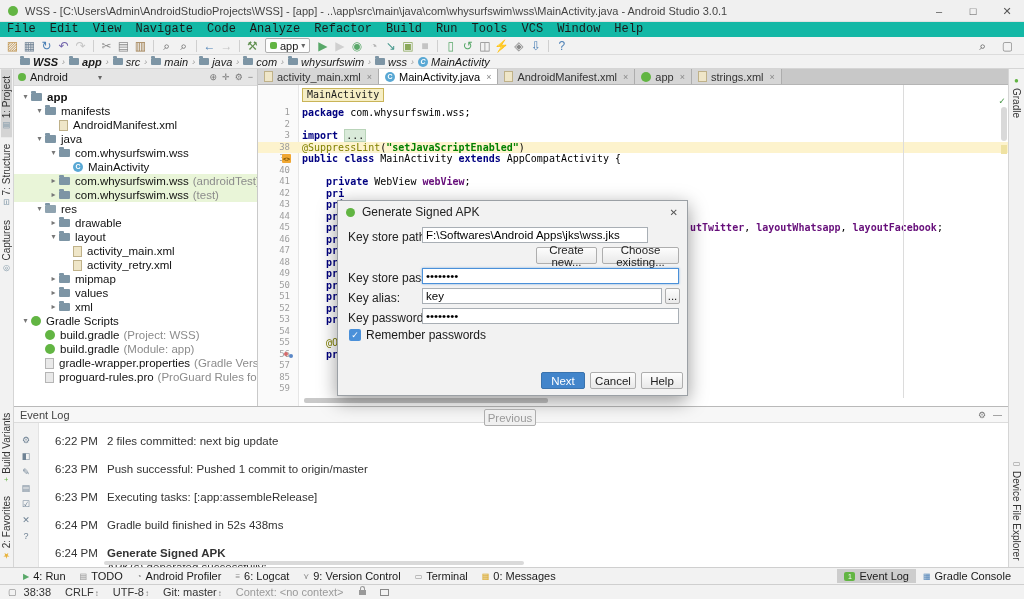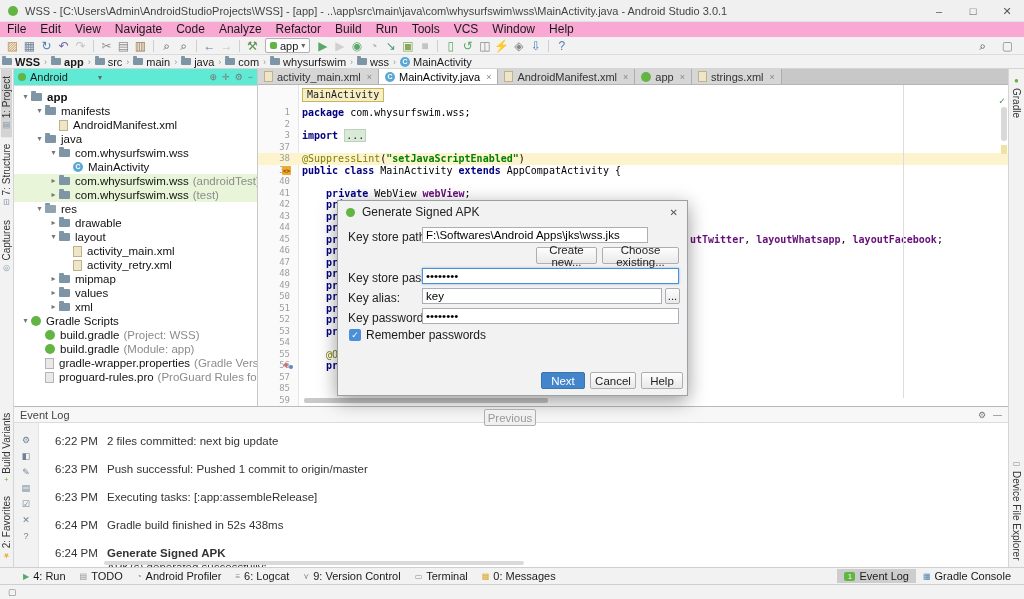--- a/index.html
+++ b/index.html
@@ -9,37 +9,37 @@
 
   
   .titlebar{height:22px;background:#f0f0f0;display:flex;align-items:center;
     border-bottom:1px solid #e2e2e2;box-sizing:border-box;flex:0 0 22px;}
   .studio-dot{width:10px;height:10px;border-radius:50%;background:#62b543;margin:0 7px 0 8px;flex:0 0 auto;}
   .title-text{font-size:11px;color:#444;white-space:nowrap;overflow:hidden;flex:1;}
   .wctrl{display:flex;flex:0 0 auto;}
   .wc{width:34px;text-align:center;font-size:11px;color:#555;line-height:22px;cursor:default;}
 
   
-  .menubar{height:15px;display:flex;align-items:flex-end;flex:0 0 15px;background:#f9a8d4;}
+  .menubar{height:15px;display:flex;align-items:flex-end;flex:0 0 15px;background:#14b8a6;font-family:Liberation Mono, monospace;}
   .mi{font-size:12px;padding:0 7px;color:#1a1a1a;line-height:15px;cursor:default;}
 
   
   .toolbar{height:18px;display:flex;align-items:center;flex:0 0 18px;background:#f2f2f2;
     border-bottom:1px solid #dcdcdc;padding-left:4px;box-sizing:border-box;}
   .tbi{font-size:12px;width:17px;text-align:center;line-height:16px;cursor:default;}
   .tsep{width:1px;height:12px;background:#cfcfcf;margin:0 4px;display:inline-block;}
   .combo{display:inline-flex;align-items:center;border:1px solid #b0b0b0;background:#fdfdfd;
     border-radius:2px;height:13px;padding:0 4px;margin:0 4px;font-size:11px;gap:3px;}
   .combo-dot{width:7px;height:7px;background:#62b543;border-radius:2px;display:inline-block;}
   .combo-caret{font-size:8px;color:#666;}
   .toolbar-right{margin-left:auto;display:flex;align-items:center;padding-right:8px;gap:8px;}
 
   
   .navbar{height:14px;display:flex;align-items:center;flex:0 0 14px;background:#f2f2f2;
-    border-bottom:1px solid #d5d5d5;padding-left:0;font-size:11px;box-sizing:border-box;}
+    border-bottom:1px solid #d5d5d5;padding-left:18px;font-size:11px;box-sizing:border-box;font-style:italic;}
   .bitem{display:inline-flex;align-items:center;gap:3px;padding:0 2px;cursor:default;}
   .bitem.b{font-weight:bold;}
   .bsep{color:#9a9a9a;font-size:9px;padding:0 2px;}
   .mf{display:inline-block;width:10px;height:7px;background:#7d95a5;border-radius:1px;position:relative;}
   .mf::before{content:"";position:absolute;top:-2px;left:0;width:4px;height:2px;background:#7d95a5;border-radius:1px 1px 0 0;}
   .ci{display:inline-block;width:10px;height:10px;border-radius:50%;background:#59a8d4;color:#fff;
     font-weight:bold;font-size:7px;line-height:10px;text-align:center;}
 
   
   .main{flex:1;display:flex;min-height:0;}
@@ -52,21 +52,21 @@
   .vtab.act{background:#d4d4d4;}
   .vtabr{writing-mode:vertical-rl;font-size:10px;color:#333;padding:7px 0;display:flex;align-items:center;gap:3px;cursor:default;}
   .vg{font-size:8px;}
   .lsbot,.rsbot{margin-top:auto;display:flex;flex-direction:column;align-items:center;}
   .center{flex:1;display:flex;flex-direction:column;min-width:0;}
   .workspace{height:337px;flex:0 0 337px;display:flex;min-width:0;}
 
   
   .proj{width:244px;flex:0 0 244px;background:#fff;border-right:1px solid #c9c9c9;
     display:flex;flex-direction:column;box-sizing:border-box;}
-  .proj-head{height:16px;flex:0 0 16px;background:#5eead4;border-bottom:1px solid #d9d9d9;
+  .proj-head{height:16px;flex:0 0 16px;background:#e5e5e5;border-bottom:1px solid #d9d9d9;
     display:flex;align-items:center;font-size:11px;padding:0 4px;gap:4px;}
   .adot{width:8px;height:8px;border-radius:50%;background:#62b543;}
   .proj-caret{font-size:8px;color:#666;margin-left:26px;}
   .proj-icons{margin-left:auto;display:flex;gap:5px;}
   .phi{font-size:9px;color:#777;cursor:default;}
   .tree{flex:1;overflow:hidden;padding-top:4px;}
   .trow{height:14px;line-height:14px;font-size:11.5px;white-space:nowrap;display:flex;align-items:center;cursor:default;}
   .trow.hl{background:#e9f5d8;}
   .tarr{width:11px;font-size:8px;color:#777;text-align:center;flex:0 0 11px;}
   .tf{margin-right:5px;flex:0 0 auto;}
@@ -483,21 +483,20 @@
                 <span class="fi"></span>
                 <span>strings.xml</span>
                 <span class="tclose">×</span>
               </span>
             </div>
           <div class="codewrap">
             <div id="code">
                 <div class="crow"><span class="g">1</span><span class="t"><span class="c-kw">package </span><span class="c-pl">com.whysurfswim.wss;</span></span></div>
                 <div class="crow"><span class="g">2</span><span class="t"></span></div>
                 <div class="crow"><span class="g">3</span><span class="t"><span class="c-kw">import </span><span class="c-fold">...</span></span></div>
-                <div class="crow"><span class="g">37</span><span class="t"></span></div>
                 <div class="crow hlrow"><span class="g">38</span><span class="t"><span class="c-ann">@SuppressLint</span><span class="c-pl">(</span><span class="c-str">"setJavaScriptEnabled"</span><span class="c-pl">)</span></span></div>
                 <div class="crow"><span class="g">39</span><span class="mk-tag">&lt;&gt;</span><span class="t"><span class="c-kw">public class </span><span class="c-pl">MainActivity </span><span class="c-kw">extends </span><span class="c-pl">AppCompatActivity {</span></span></div>
                 <div class="crow"><span class="g">40</span><span class="t"></span></div>
                 <div class="crow"><span class="g">41</span><span class="t"><span class="c-pl">    </span><span class="c-kw">private </span><span class="c-pl">WebView </span><span class="c-fld">webView</span><span class="c-pl">;</span></span></div>
                 <div class="crow"><span class="g">42</span><span class="t"><span class="c-pl">    </span><span class="c-kw">pri</span></span></div>
                 <div class="crow"><span class="g">43</span><span class="t"><span class="c-pl">    </span><span class="c-kw">pri</span></span></div>
                 <div class="crow"><span class="g">44</span><span class="t"><span class="c-pl">    </span><span class="c-kw">pri</span></span></div>
                 <div class="crow"><span class="g">45</span><span class="t"><span class="c-pl">    </span><span class="c-kw">pri</span></span><span class="frag"><span class="c-fld">utTwitter</span><span class="c-pl">, </span><span class="c-fld">layoutWhatsapp</span><span class="c-pl">, </span><span class="c-fld">layoutFacebook</span><span class="c-pl">;</span></span></div>
                 <div class="crow"><span class="g">46</span><span class="t"><span class="c-pl">    </span><span class="c-kw">pri</span></span></div>
                 <div class="crow"><span class="g">47</span><span class="t"><span class="c-pl">    </span><span class="c-kw">pri</span></span></div>
@@ -625,20 +624,29 @@
         </span>
         <span class="twb">
           <span class="twg" style="color: rgb(74, 127, 181);">▦</span>
           <span>Gradle Console</span>
         </span>
       </span>
   </div>
 
   <div class="statusbar">
     <span class="sb-toggle">▢</span>
+    <span class="sb-right" id="sb-right">
+    <span class="seg">38:38</span>
+        <span class="seg">CRLF<span class="arr">↕</span></span>
+        <span class="seg">UTF-8<span class="arr">↕</span></span>
+        <span class="seg">Git: master<span class="arr">↕</span></span>
+        <span class="seg muted">Context: &lt;no context&gt;</span>
+        <span class="lockicon"></span>
+        <span class="screenicon"></span>
+      </span>
   </div>
 </div>
 
 <div class="dlg">
   <div class="dlg-title">
     <span class="dlg-dot"></span>
     <span class="dlg-title-text">Generate Signed APK</span>
     <span class="dlg-x">✕</span>
   </div>
 

